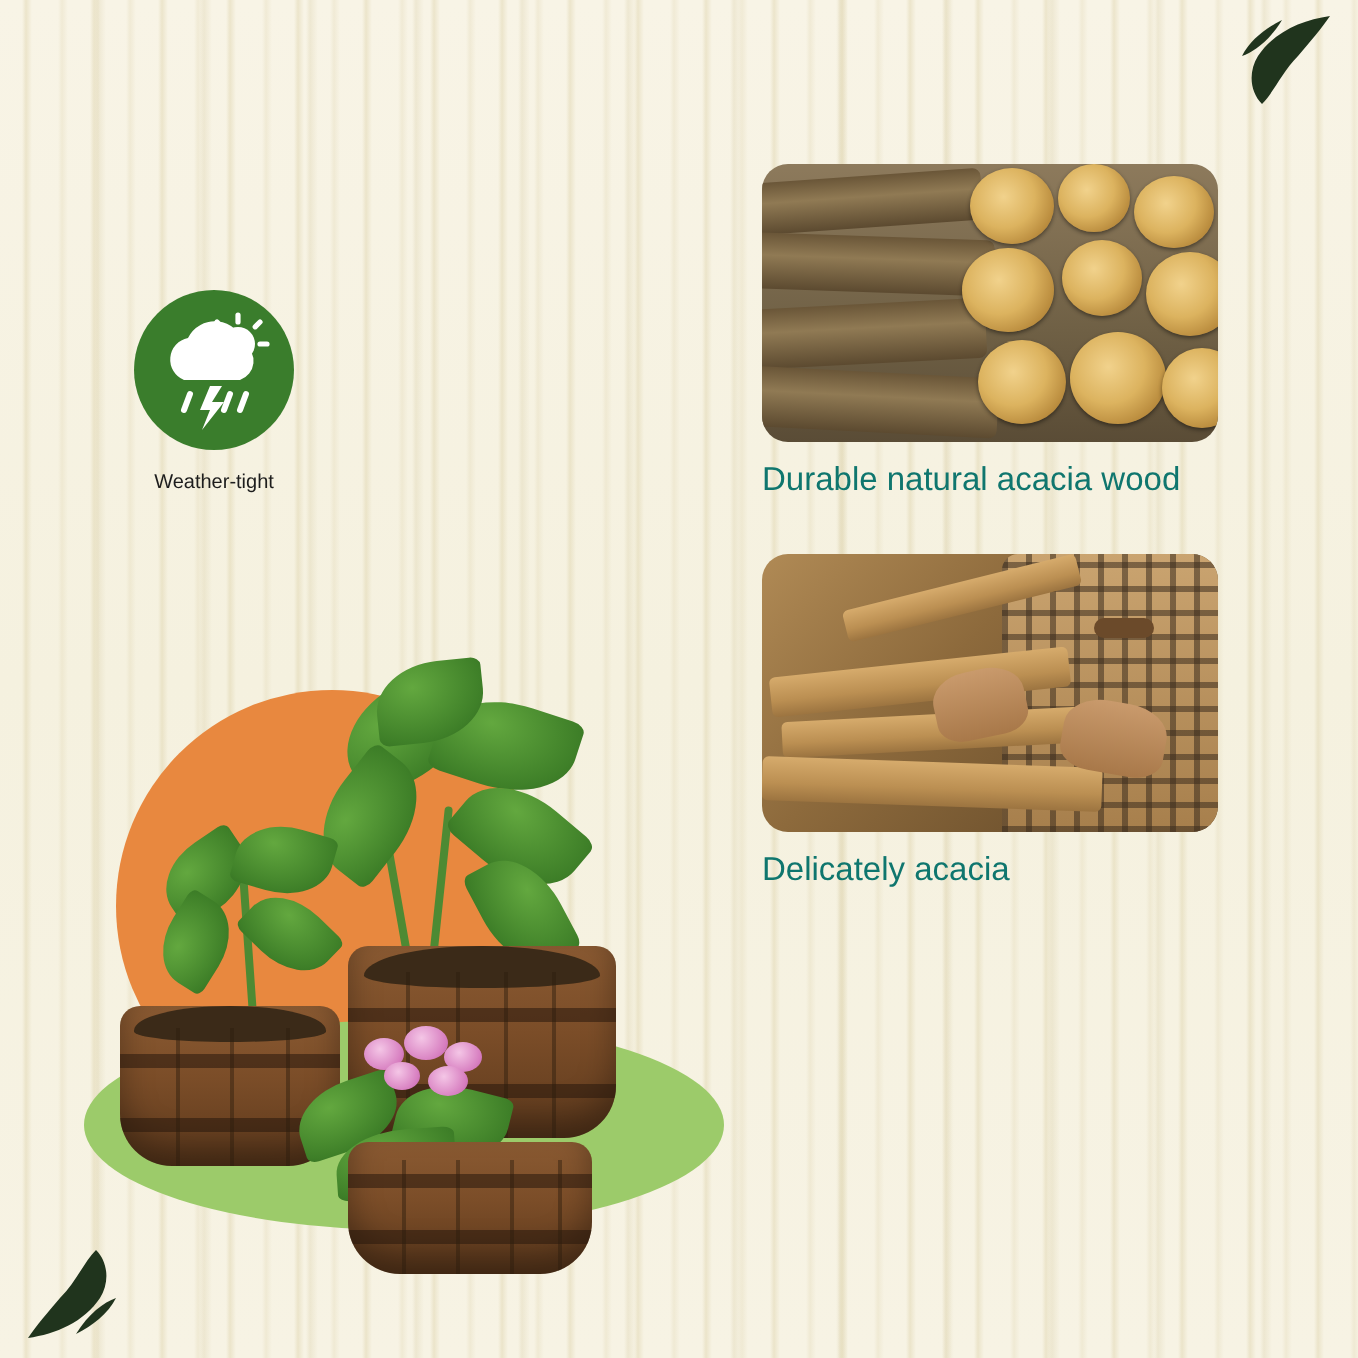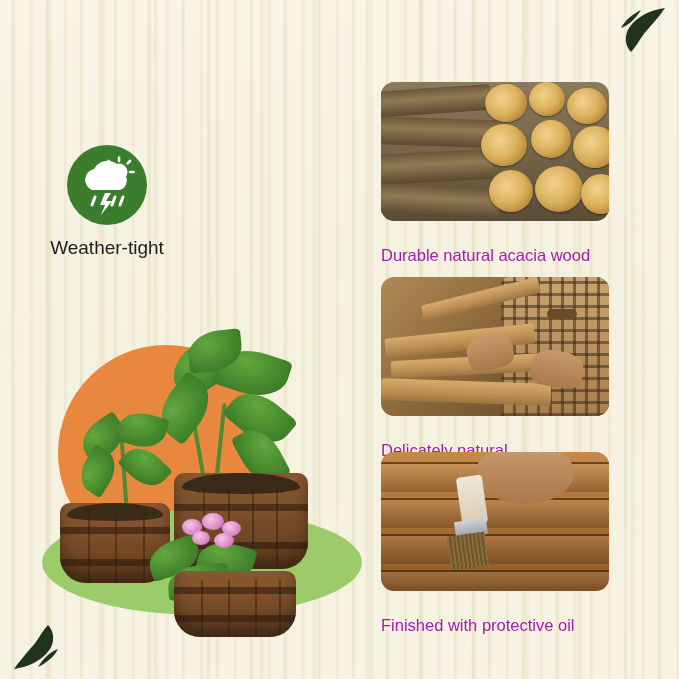--- a/index.html
+++ b/index.html
@@ -57,21 +57,21 @@
   #feature-assembly { left: 178px; top: 145px; }
   .badge-circle {
     width: 80px; height: 80px;
     border-radius: 50%;
     background: #3a7d2c;
     margin: 0 auto;
     position: relative;
   }
   .feature-label {
     margin-top: 11px;
-    font-size: 19px;
+    font-size: 10px;
     color: #1d1d1d;
     line-height: 1.25;
   }
 
   
   #product-photo {
     position: absolute;
     left: 22px; top: 325px;
     width: 350px; height: 320px;
   }
@@ -133,23 +133,23 @@
     position: absolute;
     width: 228px;
   }
   .photo-frame {
     width: 228px; height: 139px;
     border-radius: 13px;
     overflow: hidden;
     position: relative;
   }
   .photo-caption {
-    margin-top: 24px;
+    margin-top: 9px;
     font-size: 16.5px;
-    color: #a21caf;
+    color: #0f766e;
     line-height: 1.3;
   }
   #card-logs { left: 381px; top: 82px; }
   #card-craft { left: 381px; top: 277px; }
   #card-oil   { left: 381px; top: 452px; }
 
   
   .logs-bg {
     position: absolute; inset: 0;
     background: linear-gradient(180deg,#8d7a5c 0%, #6f6045 60%, #5a4c36 100%);
@@ -331,37 +331,23 @@
       <div class="craft-bg"></div>
       <div class="shirt" style="left:120px; top:0px; width:108px; height:139px;"></div>
       <div class="plank" style="left:4px; top:54px; width:150px; height:20px; transform:rotate(-6deg);"></div>
       <div class="plank" style="left:10px; top:80px; width:156px; height:18px; transform:rotate(-3deg);"></div>
       <div class="plank" style="left:0px; top:104px; width:170px; height:22px; transform:rotate(2deg);"></div>
       <div class="plank" style="left:40px; top:14px; width:120px; height:16px; transform:rotate(-14deg);"></div>
       <div class="hand" style="left:86px; top:58px; width:46px; height:34px; transform:rotate(-12deg);"></div>
       <div class="hand" style="left:150px; top:74px; width:52px; height:36px; transform:rotate(10deg);"></div>
       <div style="position:absolute; left:166px; top:32px; width:30px; height:10px; background:#6b4a2a; border-radius:5px;"></div>
     </div>
-    <div class="photo-caption">Delicately natural</div>
+    <div class="photo-caption">Delicately acacia</div>
   </div>
 
-  <div class="photo-card" id="card-oil">
-    <div class="photo-frame">
-      <div class="oil-bg"></div>
-      <div class="deck-board" style="top:10px; height:30px;"></div>
-      <div class="deck-board" style="top:46px; height:30px;"></div>
-      <div class="deck-board" style="top:82px; height:30px;"></div>
-      <div class="deck-board" style="top:118px; height:26px;"></div>
-      <div class="hand" style="left:96px; top:-6px; width:96px; height:58px; border-radius:40% 40% 50% 50%;"></div>
-      <div class="brush-handle" style="left:78px; top:24px; width:26px; height:48px; transform:rotate(-8deg);"></div>
-      <div class="brush-ferrule" style="left:74px; top:68px; width:32px; height:16px; transform:rotate(-8deg);"></div>
-      <div class="brush-bristle" style="left:68px; top:82px; width:38px; height:34px; transform:rotate(-8deg);"></div>
-    </div>
-    <div class="photo-caption">Finished with protective oil</div>
-  </div>
 
   <svg id="leaf-top-right" viewBox="0 0 56 48">
     <path d="M54 2 C40 4 26 10 18 22 C13 30 14 40 20 46 C26 40 30 30 38 22 C44 15 50 8 54 2 Z" fill="#20341d"></path>
     <path d="M30 4 C22 8 14 14 10 22 C16 20 24 14 30 4 Z" fill="#20341d"></path>
   </svg>
   <svg id="leaf-bottom-left" viewBox="0 0 60 50">
     <path d="M2 48 C16 46 30 40 38 28 C43 20 42 10 36 4 C30 10 26 20 18 28 C12 35 6 42 2 48 Z" fill="#20341d"></path>
     <path d="M26 46 C34 42 42 36 46 28 C40 30 32 36 26 46 Z" fill="#20341d"></path>
   </svg>
 </div>

